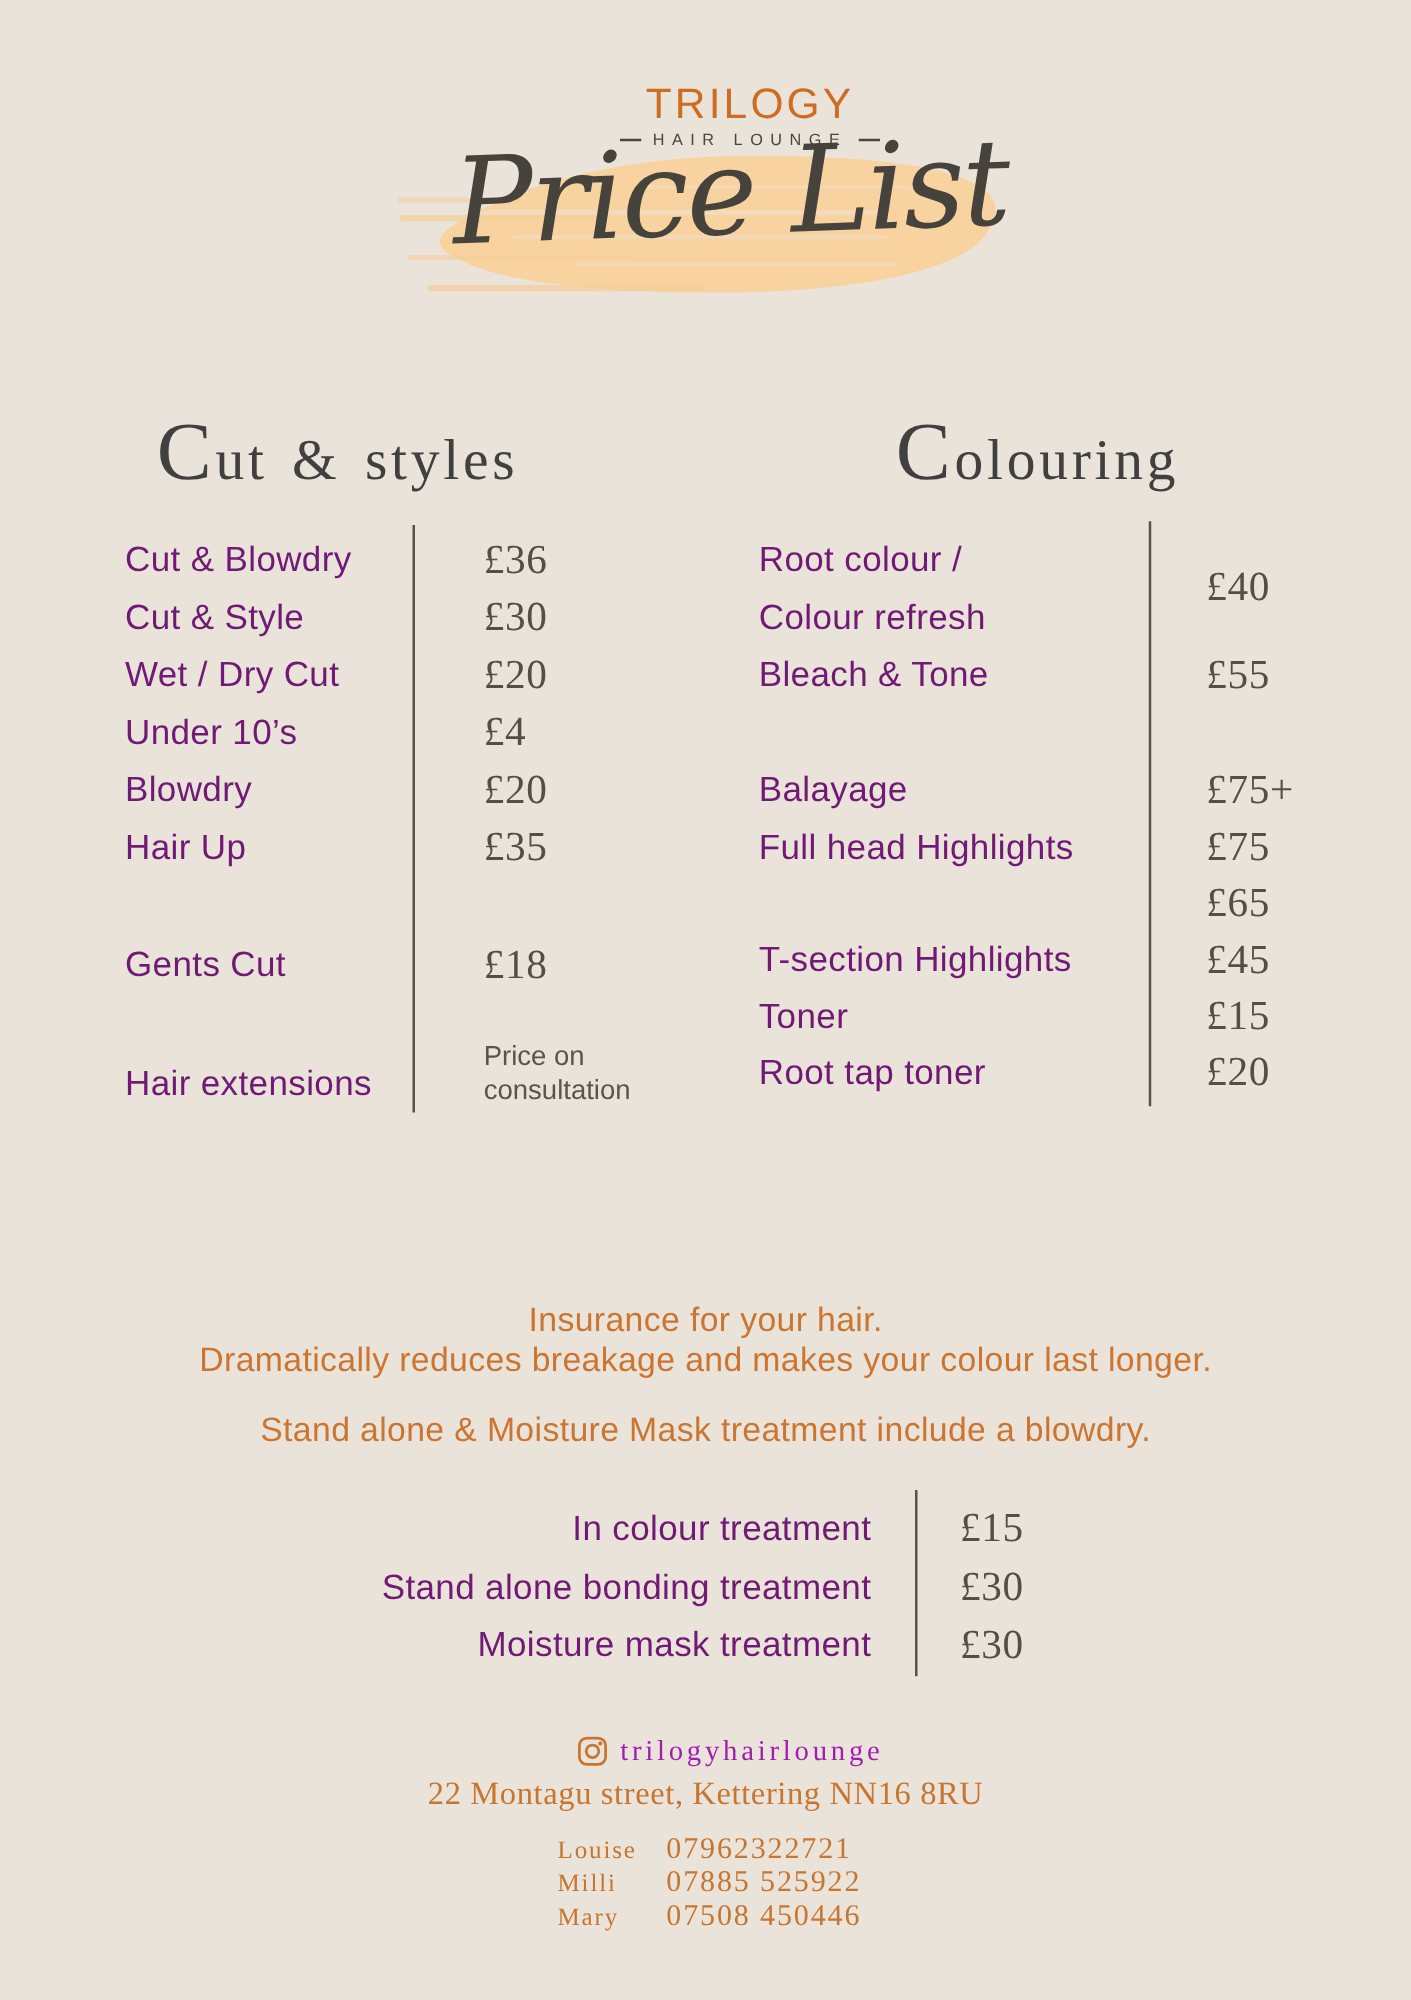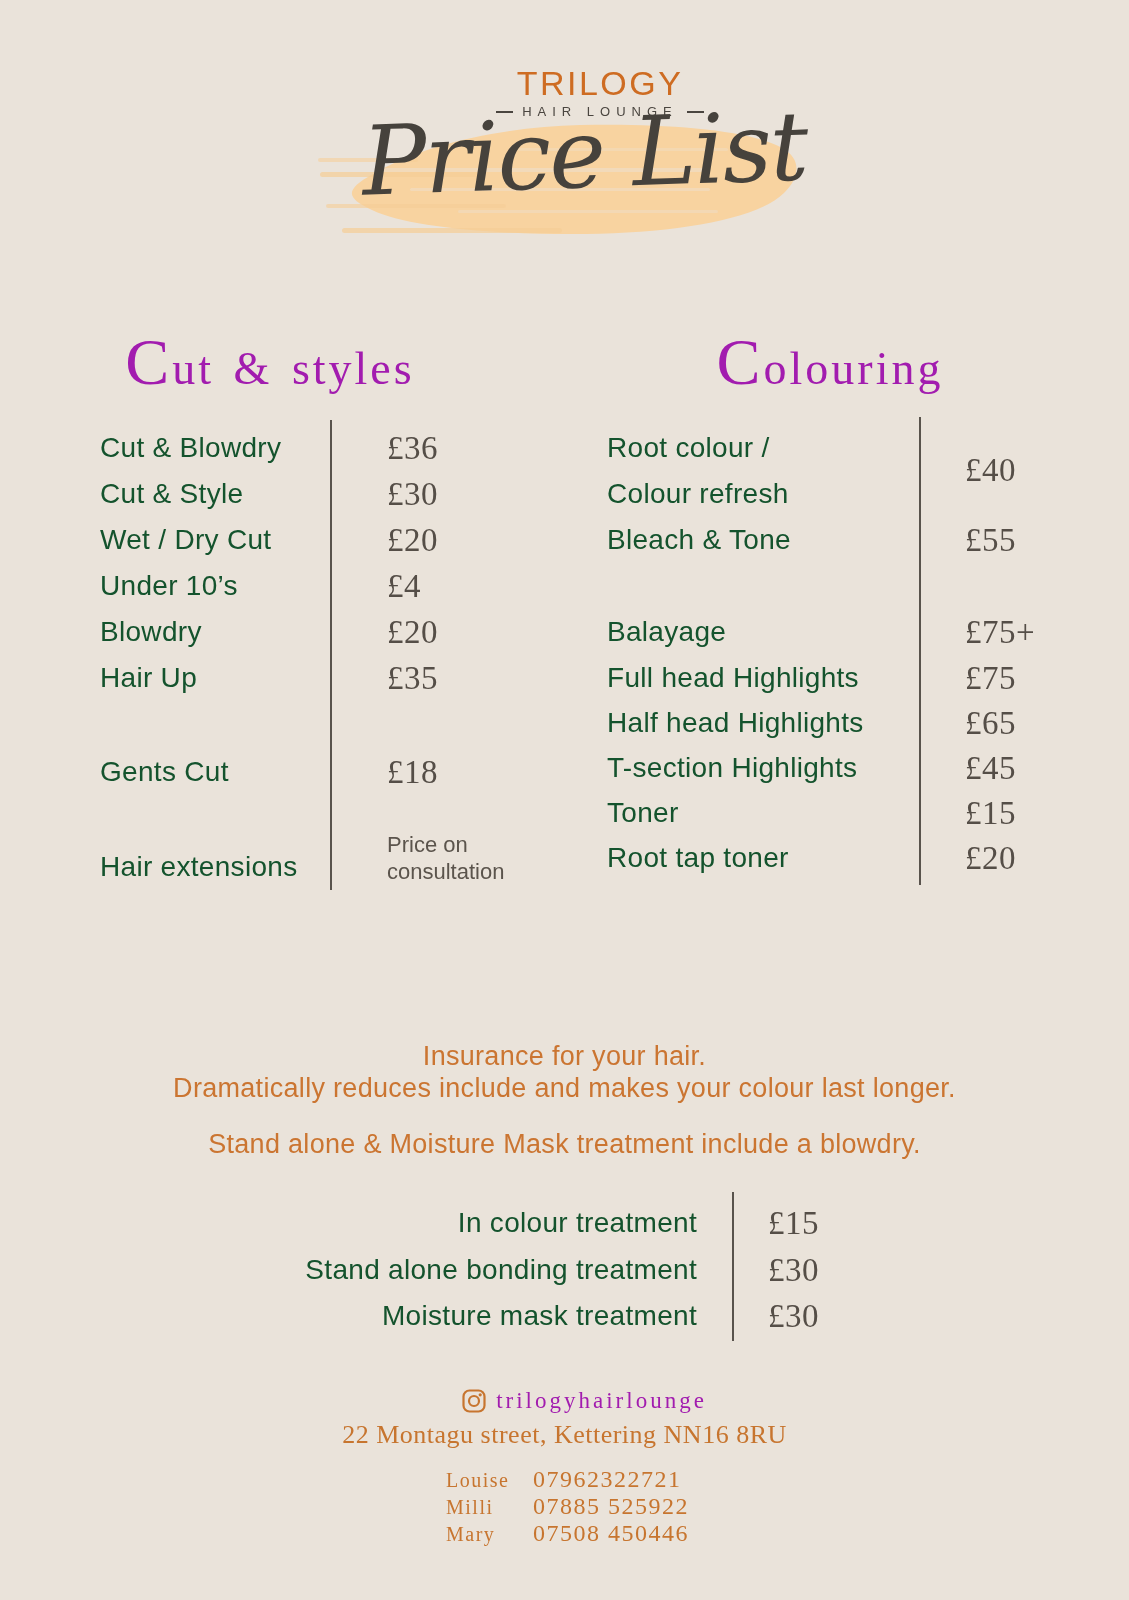--- a/index.html
+++ b/index.html
@@ -22,30 +22,30 @@
   .brush{position:absolute;left:318px;top:114px;width:492px;height:132px;}
   .script-title{
     position:absolute;left:362px;top:98px;
     font-family:"DejaVu Serif",serif;font-style:italic;
     font-size:96px;color:#46423C;letter-spacing:-2px;
     transform:rotate(-2deg);white-space:nowrap;
   }
   
   .sec-title{
     position:absolute;font-family:"Liberation Serif",serif;
-    font-size:46px;color:#a21caf;letter-spacing:3px;word-spacing:5px;
+    font-size:46px;color:#404040;letter-spacing:3px;word-spacing:5px;
     white-space:nowrap;text-align:center;line-height:1.2;
   }
   .sec-title::first-letter{font-size:66px;letter-spacing:3px;}
   .t-cut{left:100px;top:322px;width:340px;}
   .t-col{left:660px;top:322px;width:340px;}
   .t-ola{left:0;right:0;top:920px;}
   
   .lbl{
-    position:absolute;font-size:28px;line-height:40px;color:#14532d;
+    position:absolute;font-size:28px;line-height:40px;color:#701a75;
     letter-spacing:.3px;white-space:nowrap;
   }
   .prc{
     position:absolute;font-family:"Liberation Serif",serif;
     font-size:33px;line-height:40px;color:#554E47;letter-spacing:.5px;white-space:nowrap;
   }
   .small-prc{
     position:absolute;font-family:"Liberation Sans",sans-serif;
     font-size:22px;line-height:27px;color:#5B544C;white-space:nowrap;
   }
@@ -128,31 +128,30 @@
 
   <span class="lbl" style="left:607px;top:428px;">Root colour /</span>
   <span class="lbl" style="left:607px;top:474px;">Colour refresh</span>
   <span class="prc" style="left:965px;top:450px;">£40</span>
   <span class="lbl" style="left:607px;top:520px;">Bleach &amp; Tone</span>
   <span class="prc" style="left:965px;top:520px;">£55</span>
   <span class="lbl" style="left:607px;top:612px;">Balayage</span>
   <span class="prc" style="left:965px;top:612px;">£75+</span>
   <span class="lbl" style="left:607px;top:658px;">Full head Highlights</span>
   <span class="prc" style="left:965px;top:658px;">£75</span>
-  <span class="lbl" style="left:607px;top:703px;">Half head Highlights</span>
   <span class="prc" style="left:965px;top:703px;">£65</span>
   <span class="lbl" style="left:607px;top:748px;">T-section Highlights</span>
   <span class="prc" style="left:965px;top:748px;">£45</span>
   <span class="lbl" style="left:607px;top:793px;">Toner</span>
   <span class="prc" style="left:965px;top:793px;">£15</span>
   <span class="lbl" style="left:607px;top:838px;">Root tap toner</span>
   <span class="prc" style="left:965px;top:838px;">£20</span>
 
   <div class="ola-intro" style="top:1040px;">Insurance for your hair.</div>
-  <div class="ola-intro" style="top:1072px;">Dramatically reduces include and makes your colour last longer.</div>
+  <div class="ola-intro" style="top:1072px;">Dramatically reduces breakage and makes your colour last longer.</div>
   <div class="ola-intro" style="top:1128px;">Stand alone &amp; Moisture Mask treatment include a blowdry.</div>
 
   <div class="vline" style="left:732px;top:1192px;height:149px;"></div>
   <span class="lbl ra" style="right:432px;top:1203px;">In colour treatment</span>
   <span class="prc" style="left:768px;top:1203px;">£15</span>
   <span class="lbl ra" style="right:432px;top:1250px;">Stand alone bonding treatment</span>
   <span class="prc" style="left:768px;top:1250px;">£30</span>
   <span class="lbl ra" style="right:432px;top:1296px;">Moisture mask treatment</span>
   <span class="prc" style="left:768px;top:1296px;">£30</span>
 

